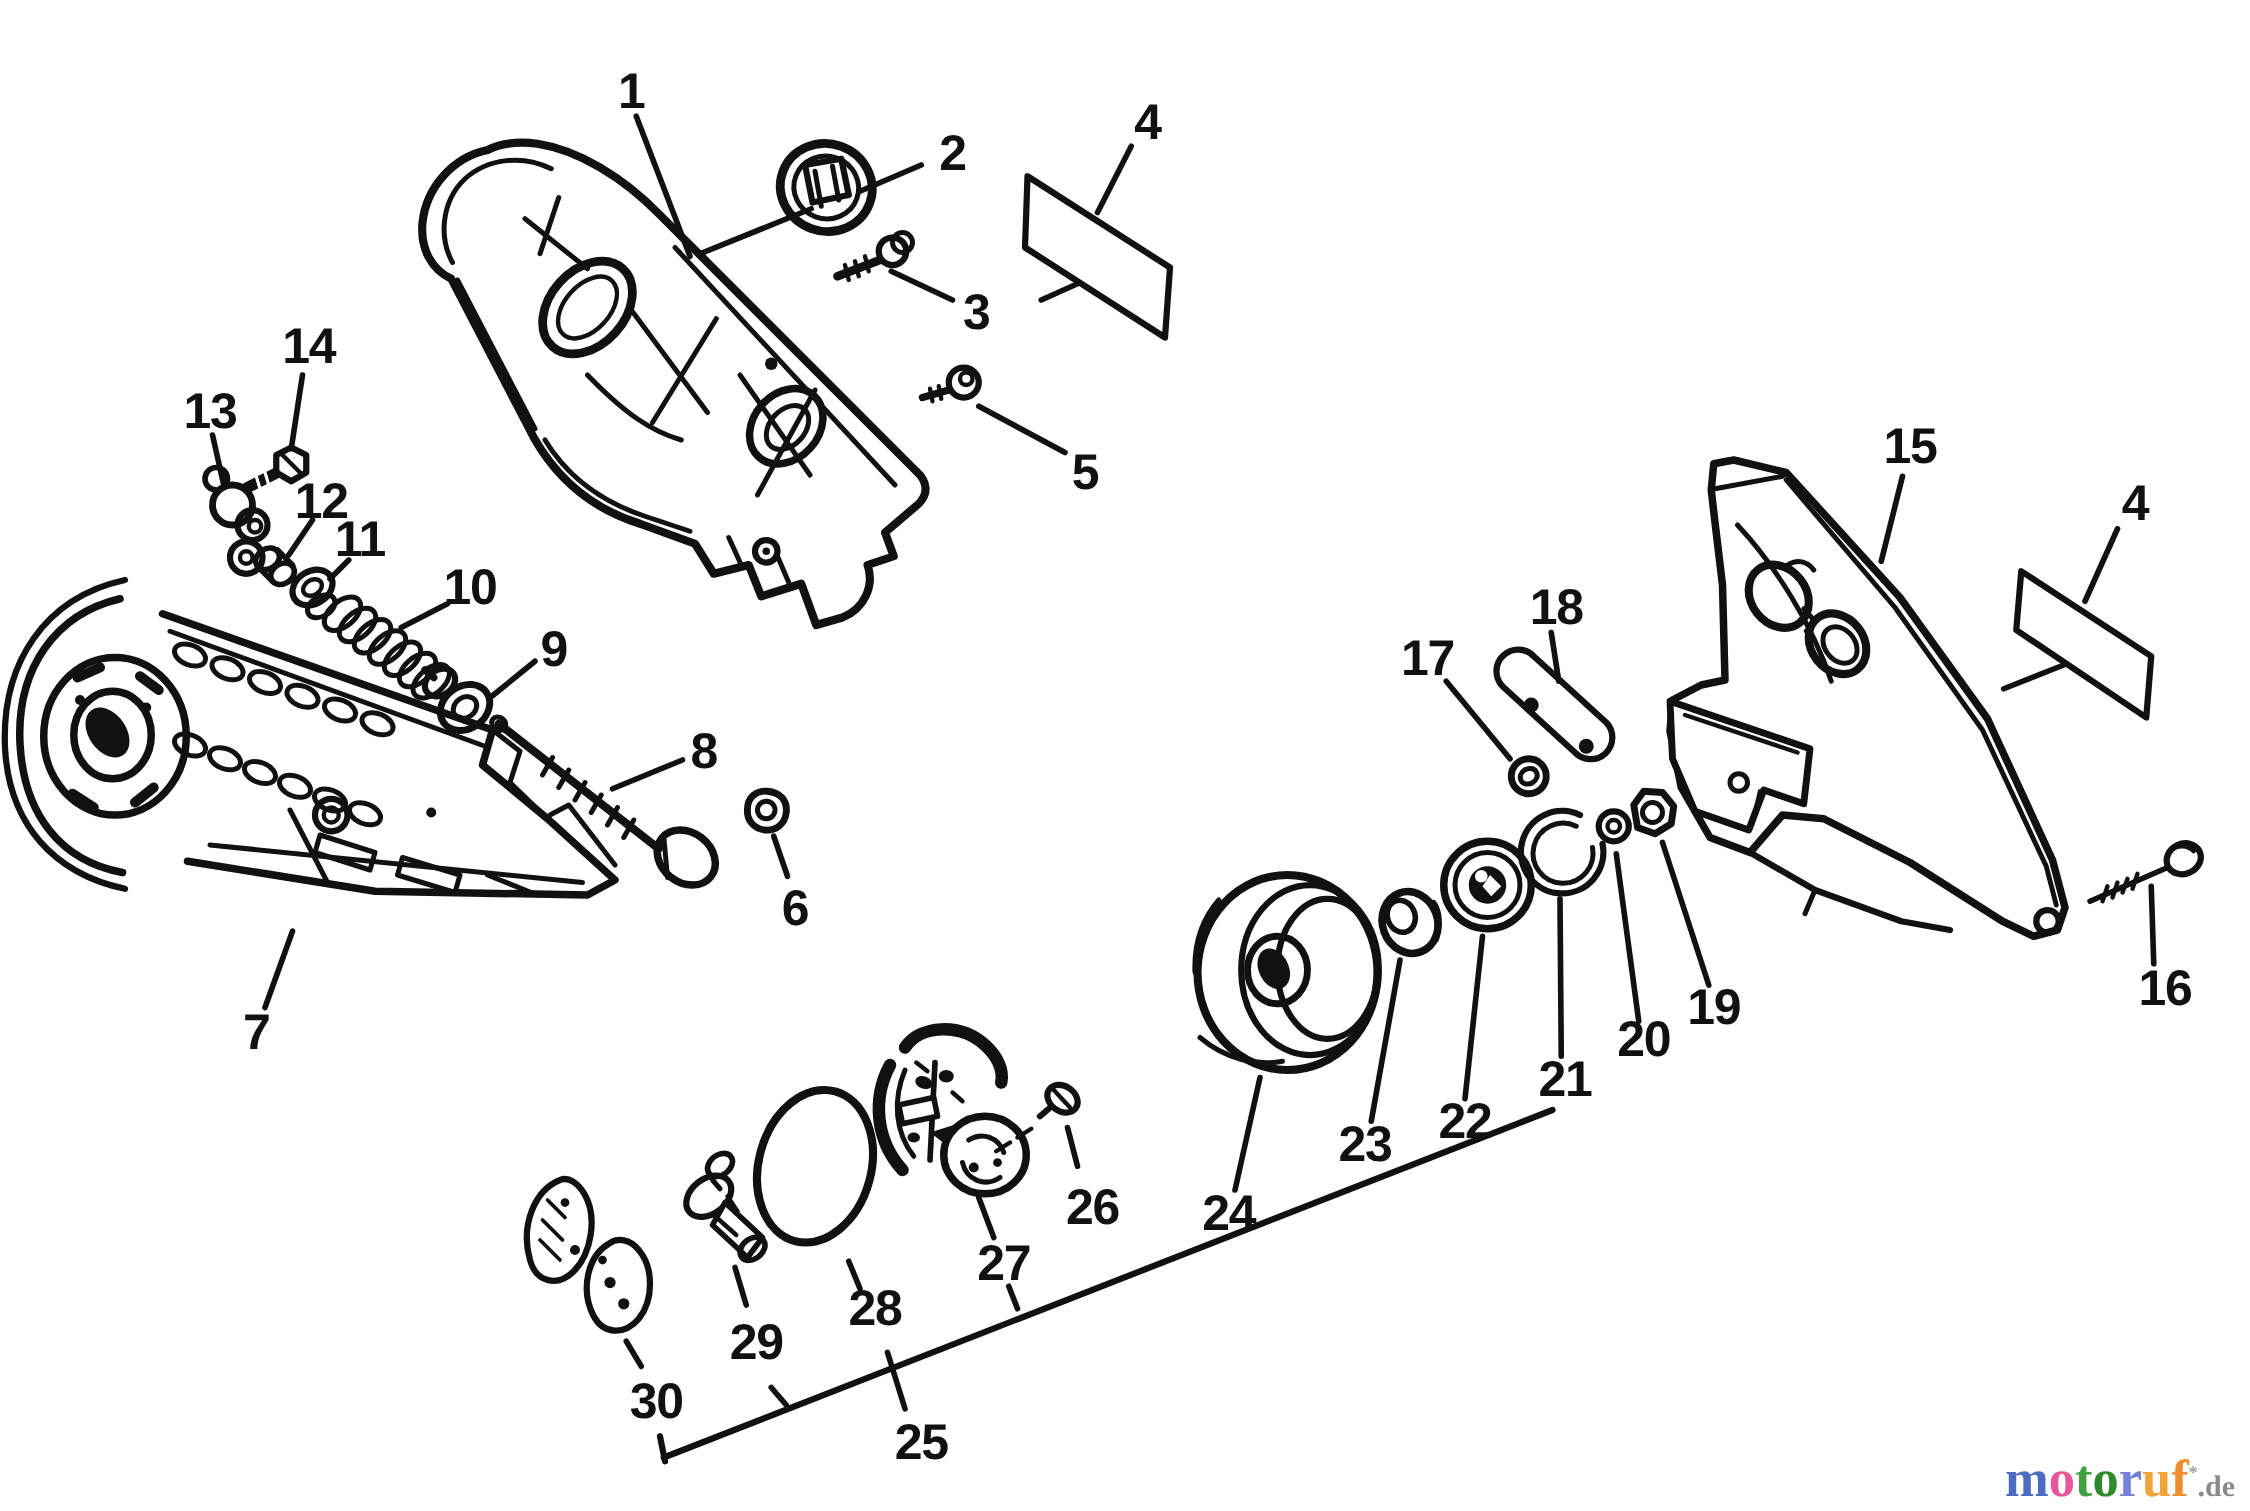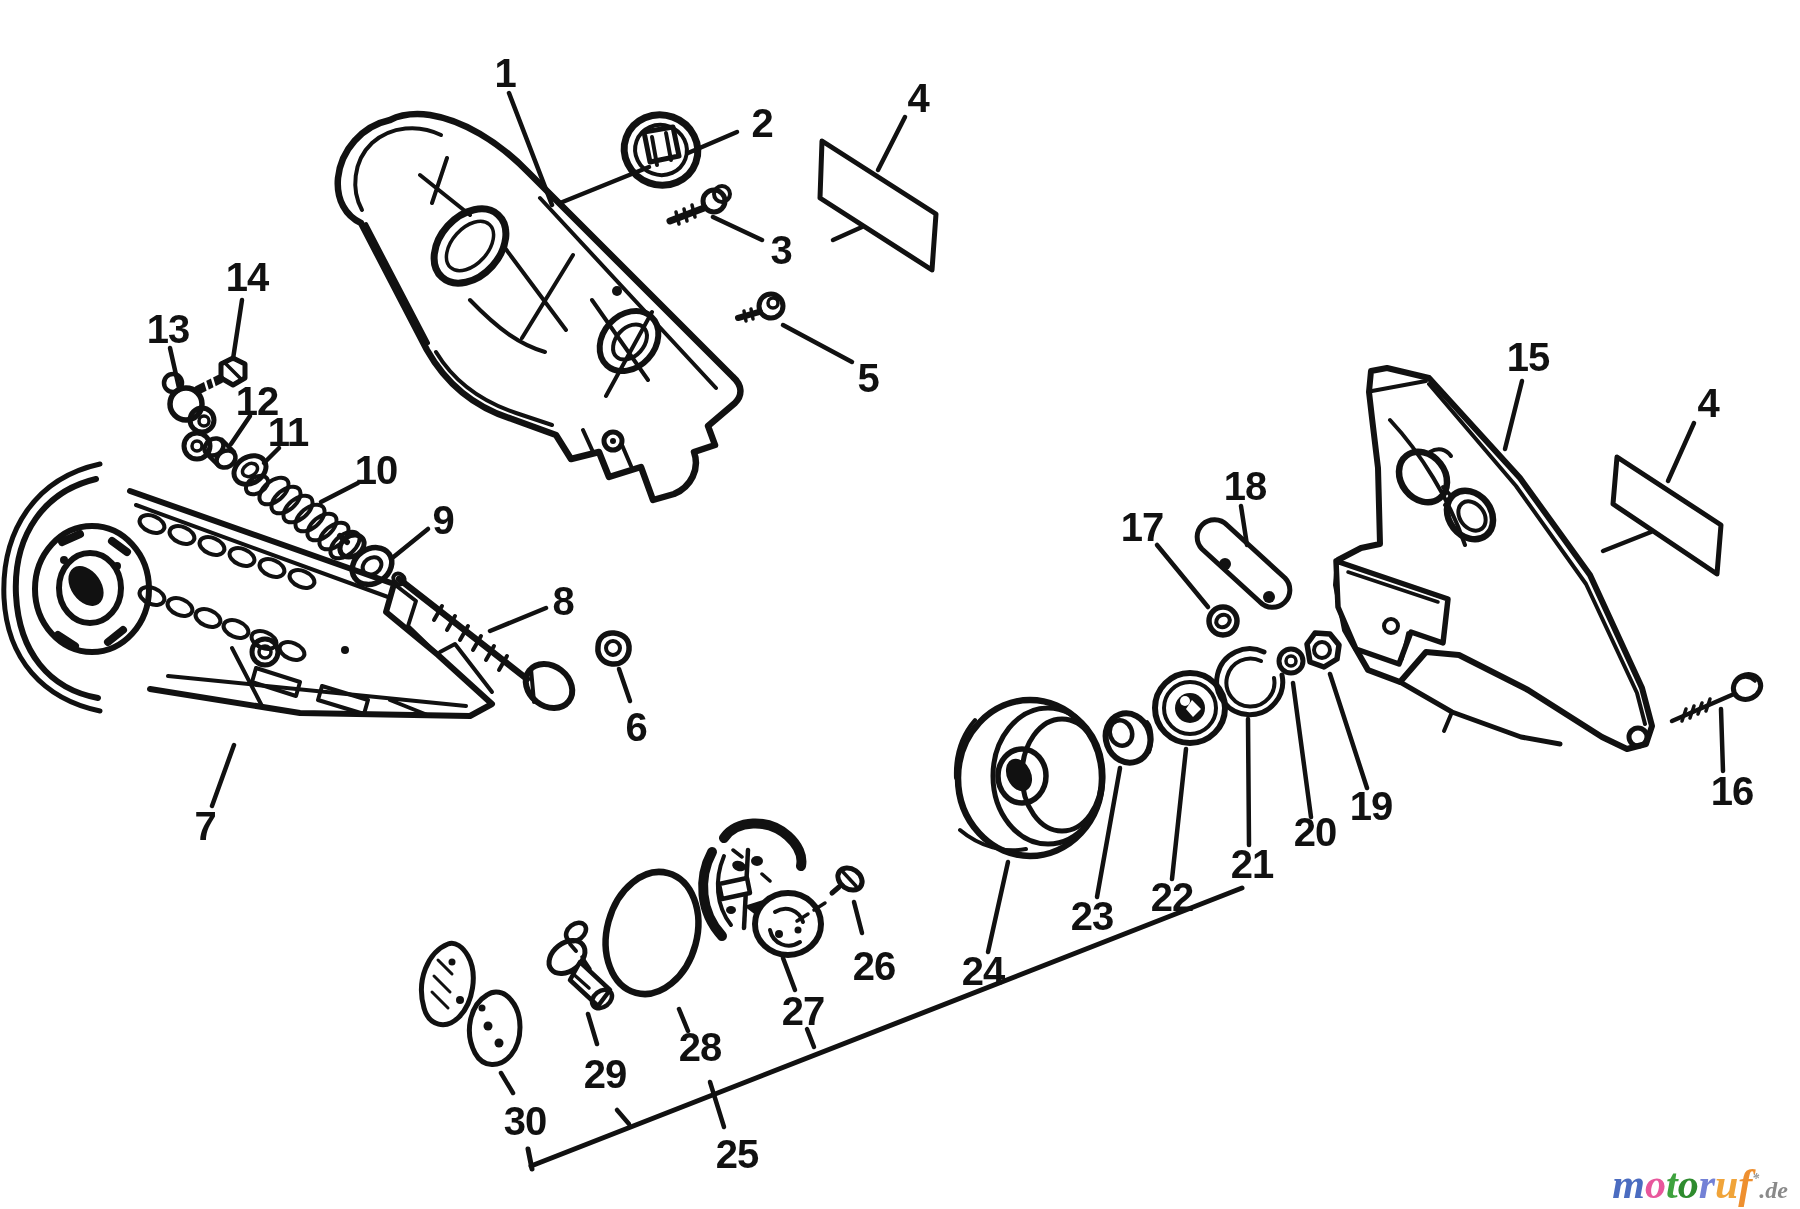--- a/index.html
+++ b/index.html
@@ -5,21 +5,21 @@
   html,body{margin:0;padding:0;background:#fff;}
   #stage{position:relative;width:1800px;height:1209px;background:#ffffff;overflow:hidden;
          font-family:"Liberation Sans",sans-serif;}
   #diagram-svg{position:absolute;left:0;top:0;}
   #callout-labels text{font:700 40px "Liberation Sans",sans-serif;fill:#111;
          text-anchor:middle;dominant-baseline:central;letter-spacing:-1px;}
   #leader-lines line{stroke:#111;stroke-width:4.5;stroke-linecap:round;}
   #bracket-group line{stroke:#111;stroke-linecap:round;}
   .watermark{position:absolute;right:12px;bottom:4px;
          font-family:"Liberation Serif",serif;font-weight:700;font-size:42px;
-         line-height:1;user-select:none;white-space:nowrap;font-style:italic;}
+         line-height:1;user-select:none;white-space:nowrap;}
   .watermark .wm-mark{font-size:14px;vertical-align:super;}
   .watermark .wm-suffix{font-size:24px;}
 </style>
 </head>
 <body>
 
 <div id="stage">
 
 <svg id="diagram-svg" width="1800" height="1209" viewBox="0 0 1800 1209">
 

